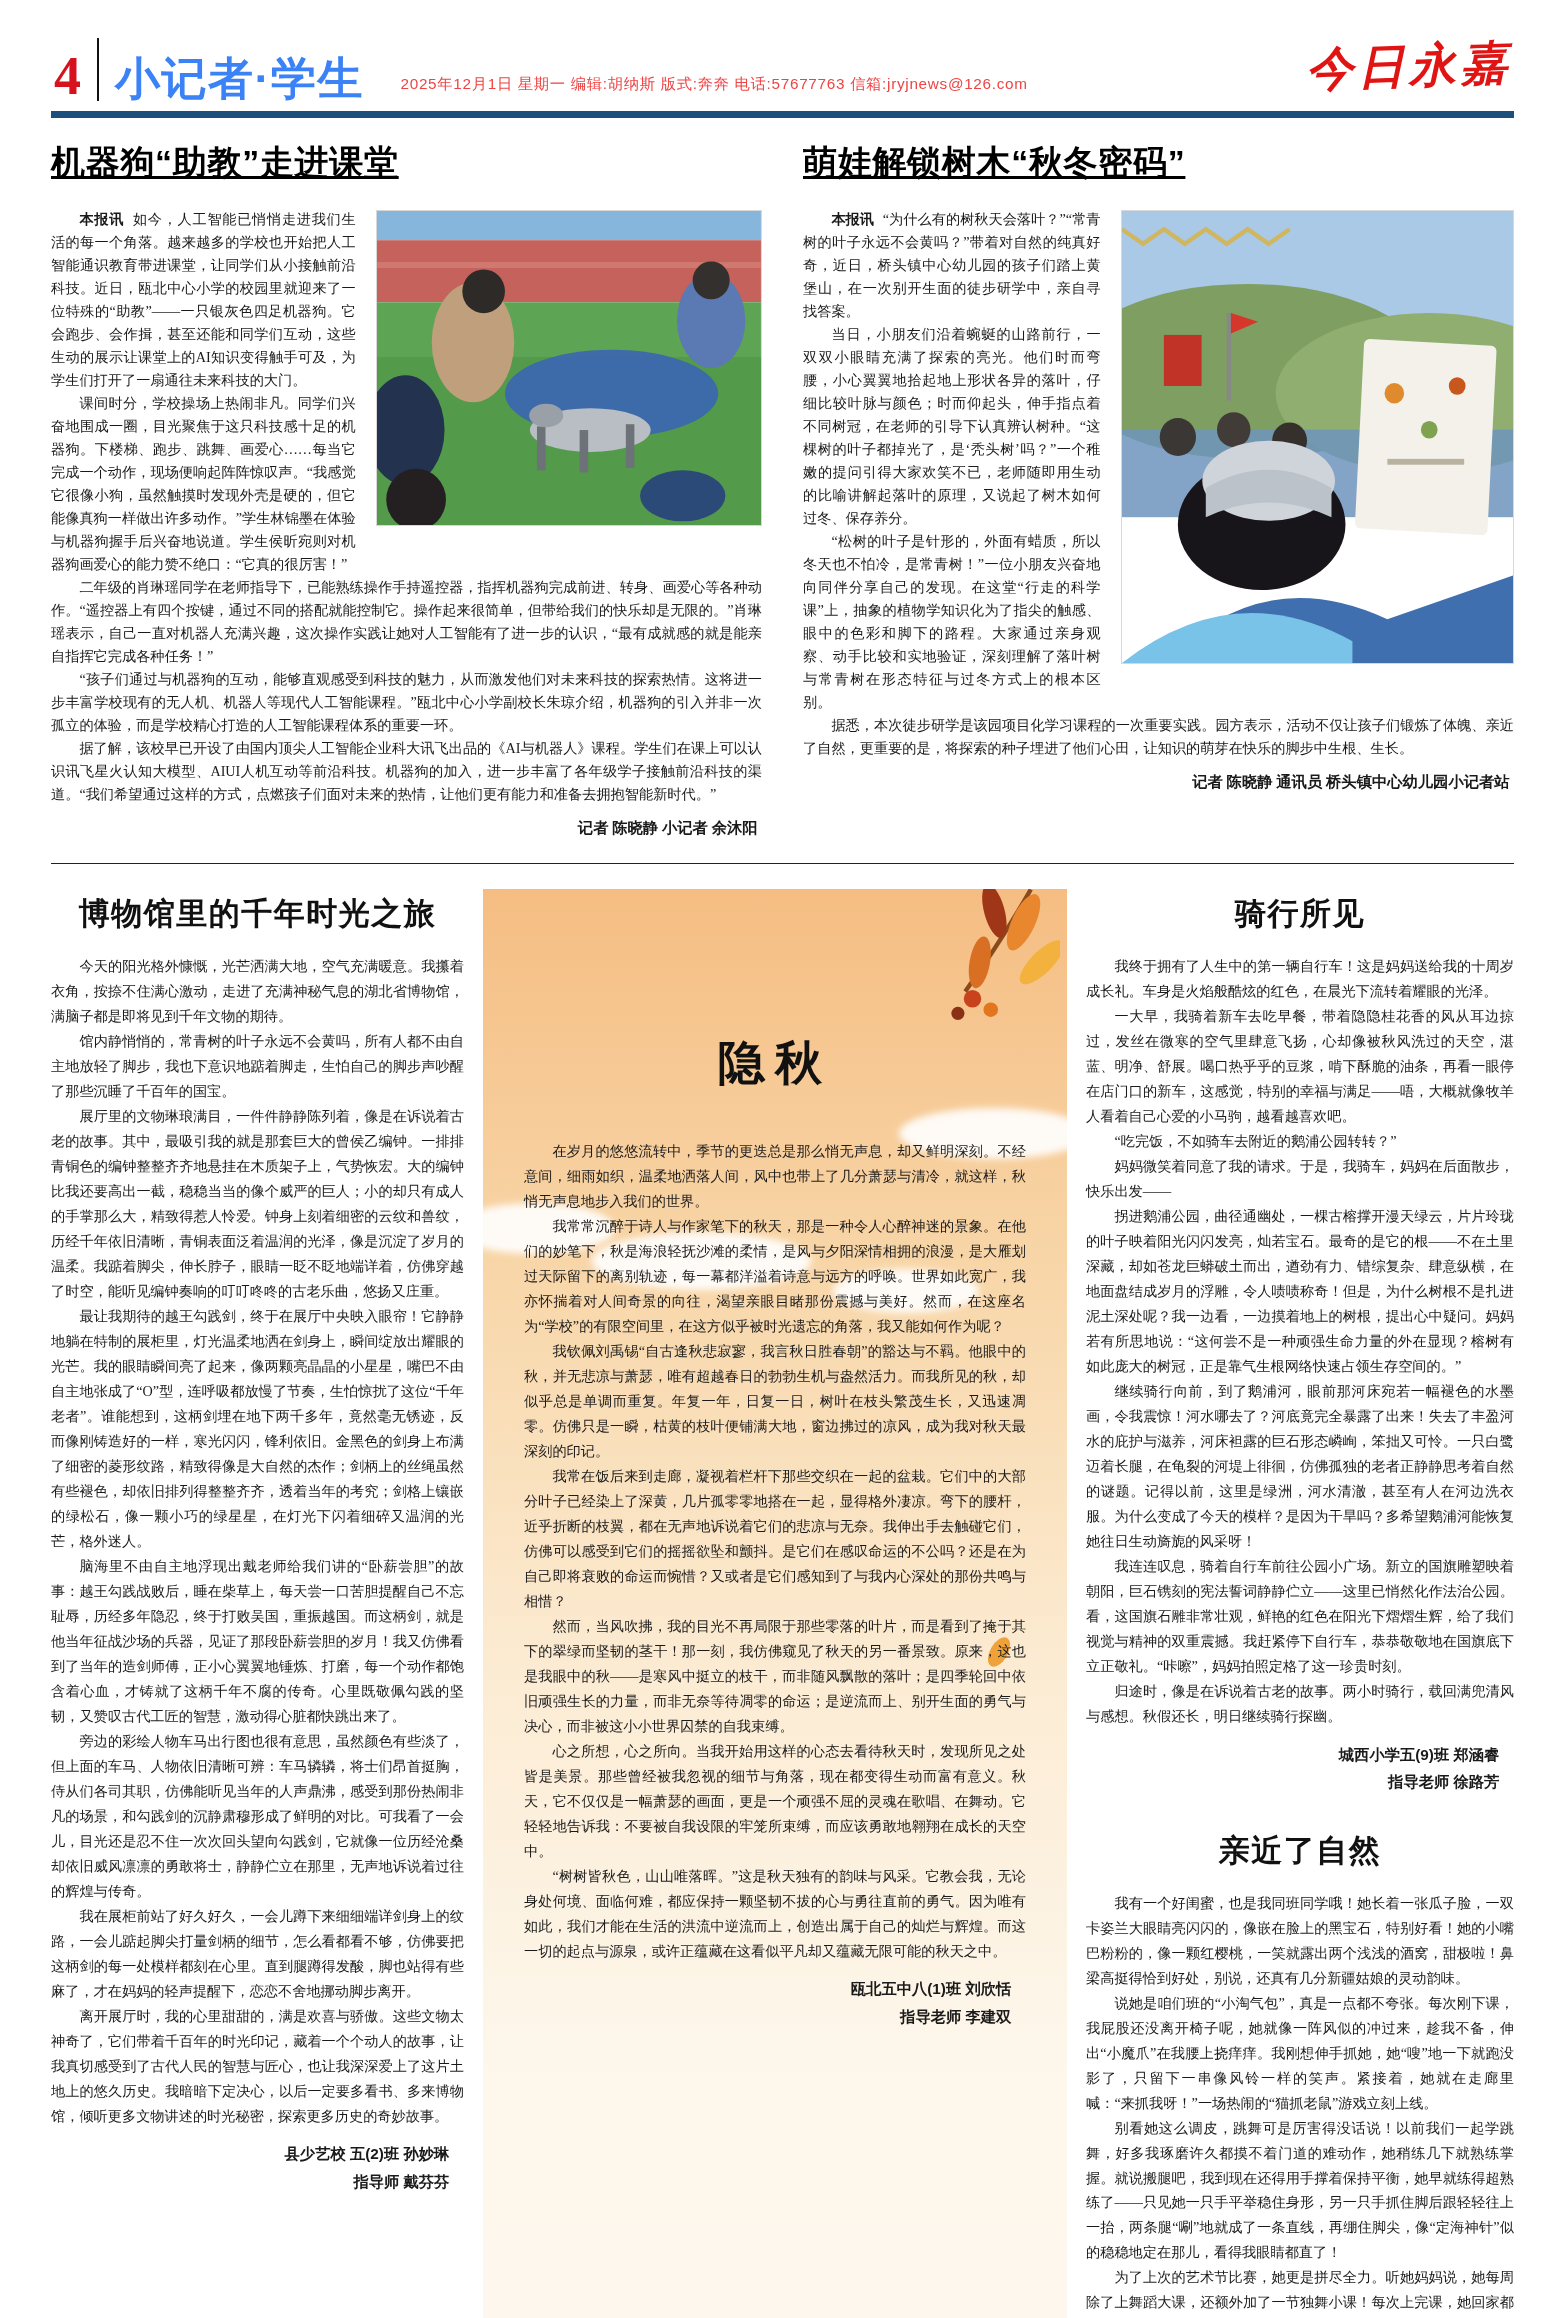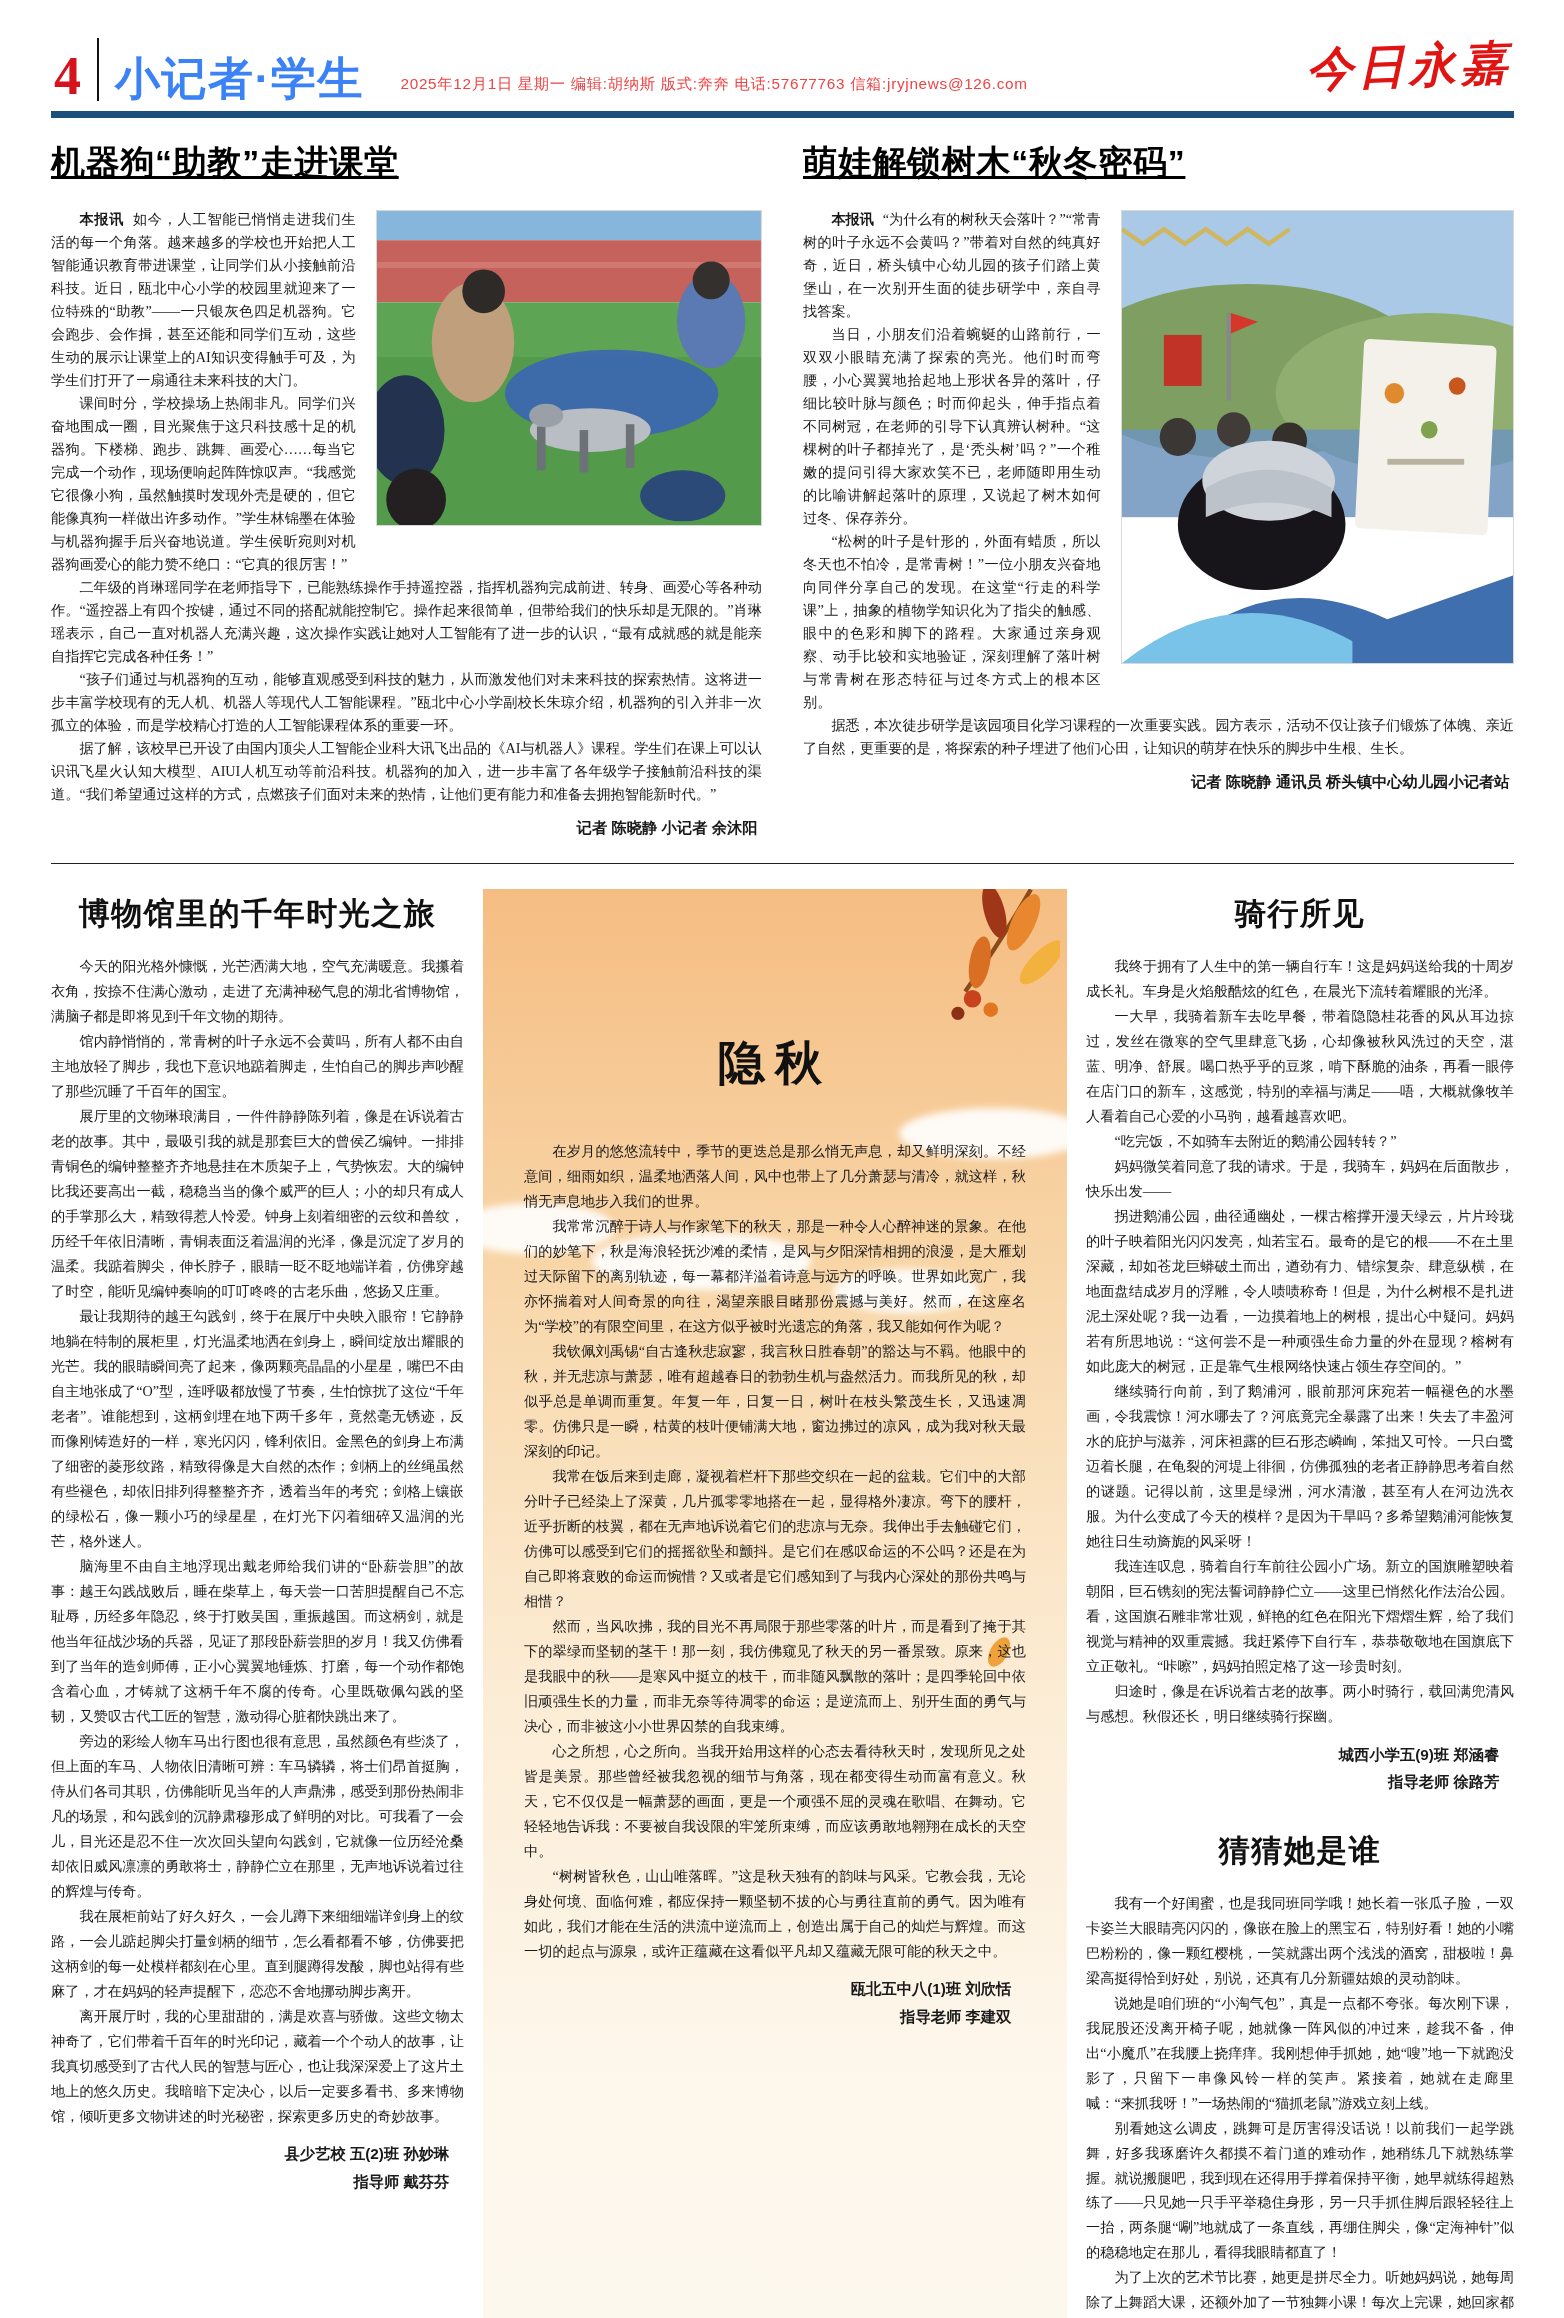--- a/index.html
+++ b/index.html
@@ -20,21 +20,21 @@
   
   .top-news{display:flex;gap:41px;}
   .news-col{flex:1 1 0;min-width:0;}
   .headline{font-family:"Liberation Sans","DejaVu Sans",sans-serif;font-weight:900;font-size:34px;
             text-align:left;margin:2.9px 0 22px;letter-spacing:0.7px;color:#000;text-decoration:underline;}
   .news-body{font-size:14.2px;line-height:1.62;text-align:justify;}
   .news-body .para,.news-body .lead-para{margin:0;text-indent:2em;}
   .lead{font-family:"Liberation Sans",sans-serif;font-weight:bold;margin-right:8.8px;}
   .photo{float:right;margin:2.9px 0 10.2px 20.4px;border:0.7px solid #d8d8d8;overflow:hidden;}
   .photo svg{display:block;}
-  .byline{font-family:Liberation Sans, sans-serif;font-weight:bold;font-size:15.3px;
+  .byline{font-family:Liberation Serif, serif;font-weight:bold;font-size:15.3px;
           text-align:right;margin-top:10.2px;padding-right:4.4px;}
   .section-divider{height:1.5px;background:#222;margin:22px 0 0;}
   
   .middle{display:flex;gap:19px;margin-top:25px;align-items:stretch;}
   .col-museum{width:413px;flex:none;padding-top:4.4px;}
   .col-autumn{width:584px;flex:none;position:relative;box-sizing:border-box;
               background:linear-gradient(180deg,#f5bd82 0%,#f8d7aa 26%,#fcecd4 52%,#fdf7ec 78%,#fdf8ee 100%);
               padding:109px 41px 168px;overflow:hidden;}
   .col-right{flex:1 1 0;min-width:0;padding-top:4.4px;}
   .essay-title{font-family:"Liberation Sans","DejaVu Sans",sans-serif;font-weight:900;font-size:31px;
@@ -215,21 +215,21 @@
             <p class="para">我连连叹息，骑着自行车前往公园小广场。新立的国旗雕塑映着朝阳，巨石镌刻的宪法誓词静静伫立——这里已悄然化作法治公园。看，这国旗石雕非常壮观，鲜艳的红色在阳光下熠熠生辉，给了我们视觉与精神的双重震撼。我赶紧停下自行车，恭恭敬敬地在国旗底下立正敬礼。“咔嚓”，妈妈拍照定格了这一珍贵时刻。</p>
             <p class="para">归途时，像是在诉说着古老的故事。两小时骑行，载回满兜清风与感想。秋假还长，明日继续骑行探幽。</p>
           </div>
         <div class="essay-byline">
           <div>城西小学五(9)班  郑涵睿</div>
           <div>指导老师  徐路芳</div>
         </div>
       </div>
       <div class="essay-gap"></div>
       <div>
-        <h2 class="essay-title">猜猜她是谁</h2>
+        <h2 class="essay-title">亲近了自然</h2>
         <div class="essay-body">
             <p class="para">我有一个好闺蜜，也是我同班同学哦！她长着一张瓜子脸，一双卡姿兰大眼睛亮闪闪的，像嵌在脸上的黑宝石，特别好看！她的小嘴巴粉粉的，像一颗红樱桃，一笑就露出两个浅浅的酒窝，甜极啦！鼻梁高挺得恰到好处，别说，还真有几分新疆姑娘的灵动韵味。</p>
             <p class="para">说她是咱们班的“小淘气包”，真是一点都不夸张。每次刚下课，我屁股还没离开椅子呢，她就像一阵风似的冲过来，趁我不备，伸出“小魔爪”在我腰上挠痒痒。我刚想伸手抓她，她“嗖”地一下就跑没影了，只留下一串像风铃一样的笑声。紧接着，她就在走廊里喊：“来抓我呀！”一场热闹的“猫抓老鼠”游戏立刻上线。</p>
             <p class="para">别看她这么调皮，跳舞可是厉害得没话说！以前我们一起学跳舞，好多我琢磨许久都摸不着门道的难动作，她稍练几下就熟练掌握。就说搬腿吧，我到现在还得用手撑着保持平衡，她早就练得超熟练了——只见她一只手平举稳住身形，另一只手抓住脚后跟轻轻往上一抬，两条腿“唰”地就成了一条直线，再绷住脚尖，像“定海神针”似的稳稳地定在那儿，看得我眼睛都直了！</p>
             <p class="para">为了上次的艺术节比赛，她更是拼尽全力。听她妈妈说，她每周除了上舞蹈大课，还额外加了一节独舞小课！每次上完课，她回家都会对着镜子反复打磨动作。艺术节当天，我在台下看得格外认真：她双手轻轻一抬，身姿像仙女一样柔美，转起来像孔雀开屏似的优雅；腿一弯一旋，灵动得就像穿梭林间的小精灵。我连眨眼都舍不得，完全被她的舞姿迷住了。</p>
           </div>
 
       </div>
     </div>
   </div>

